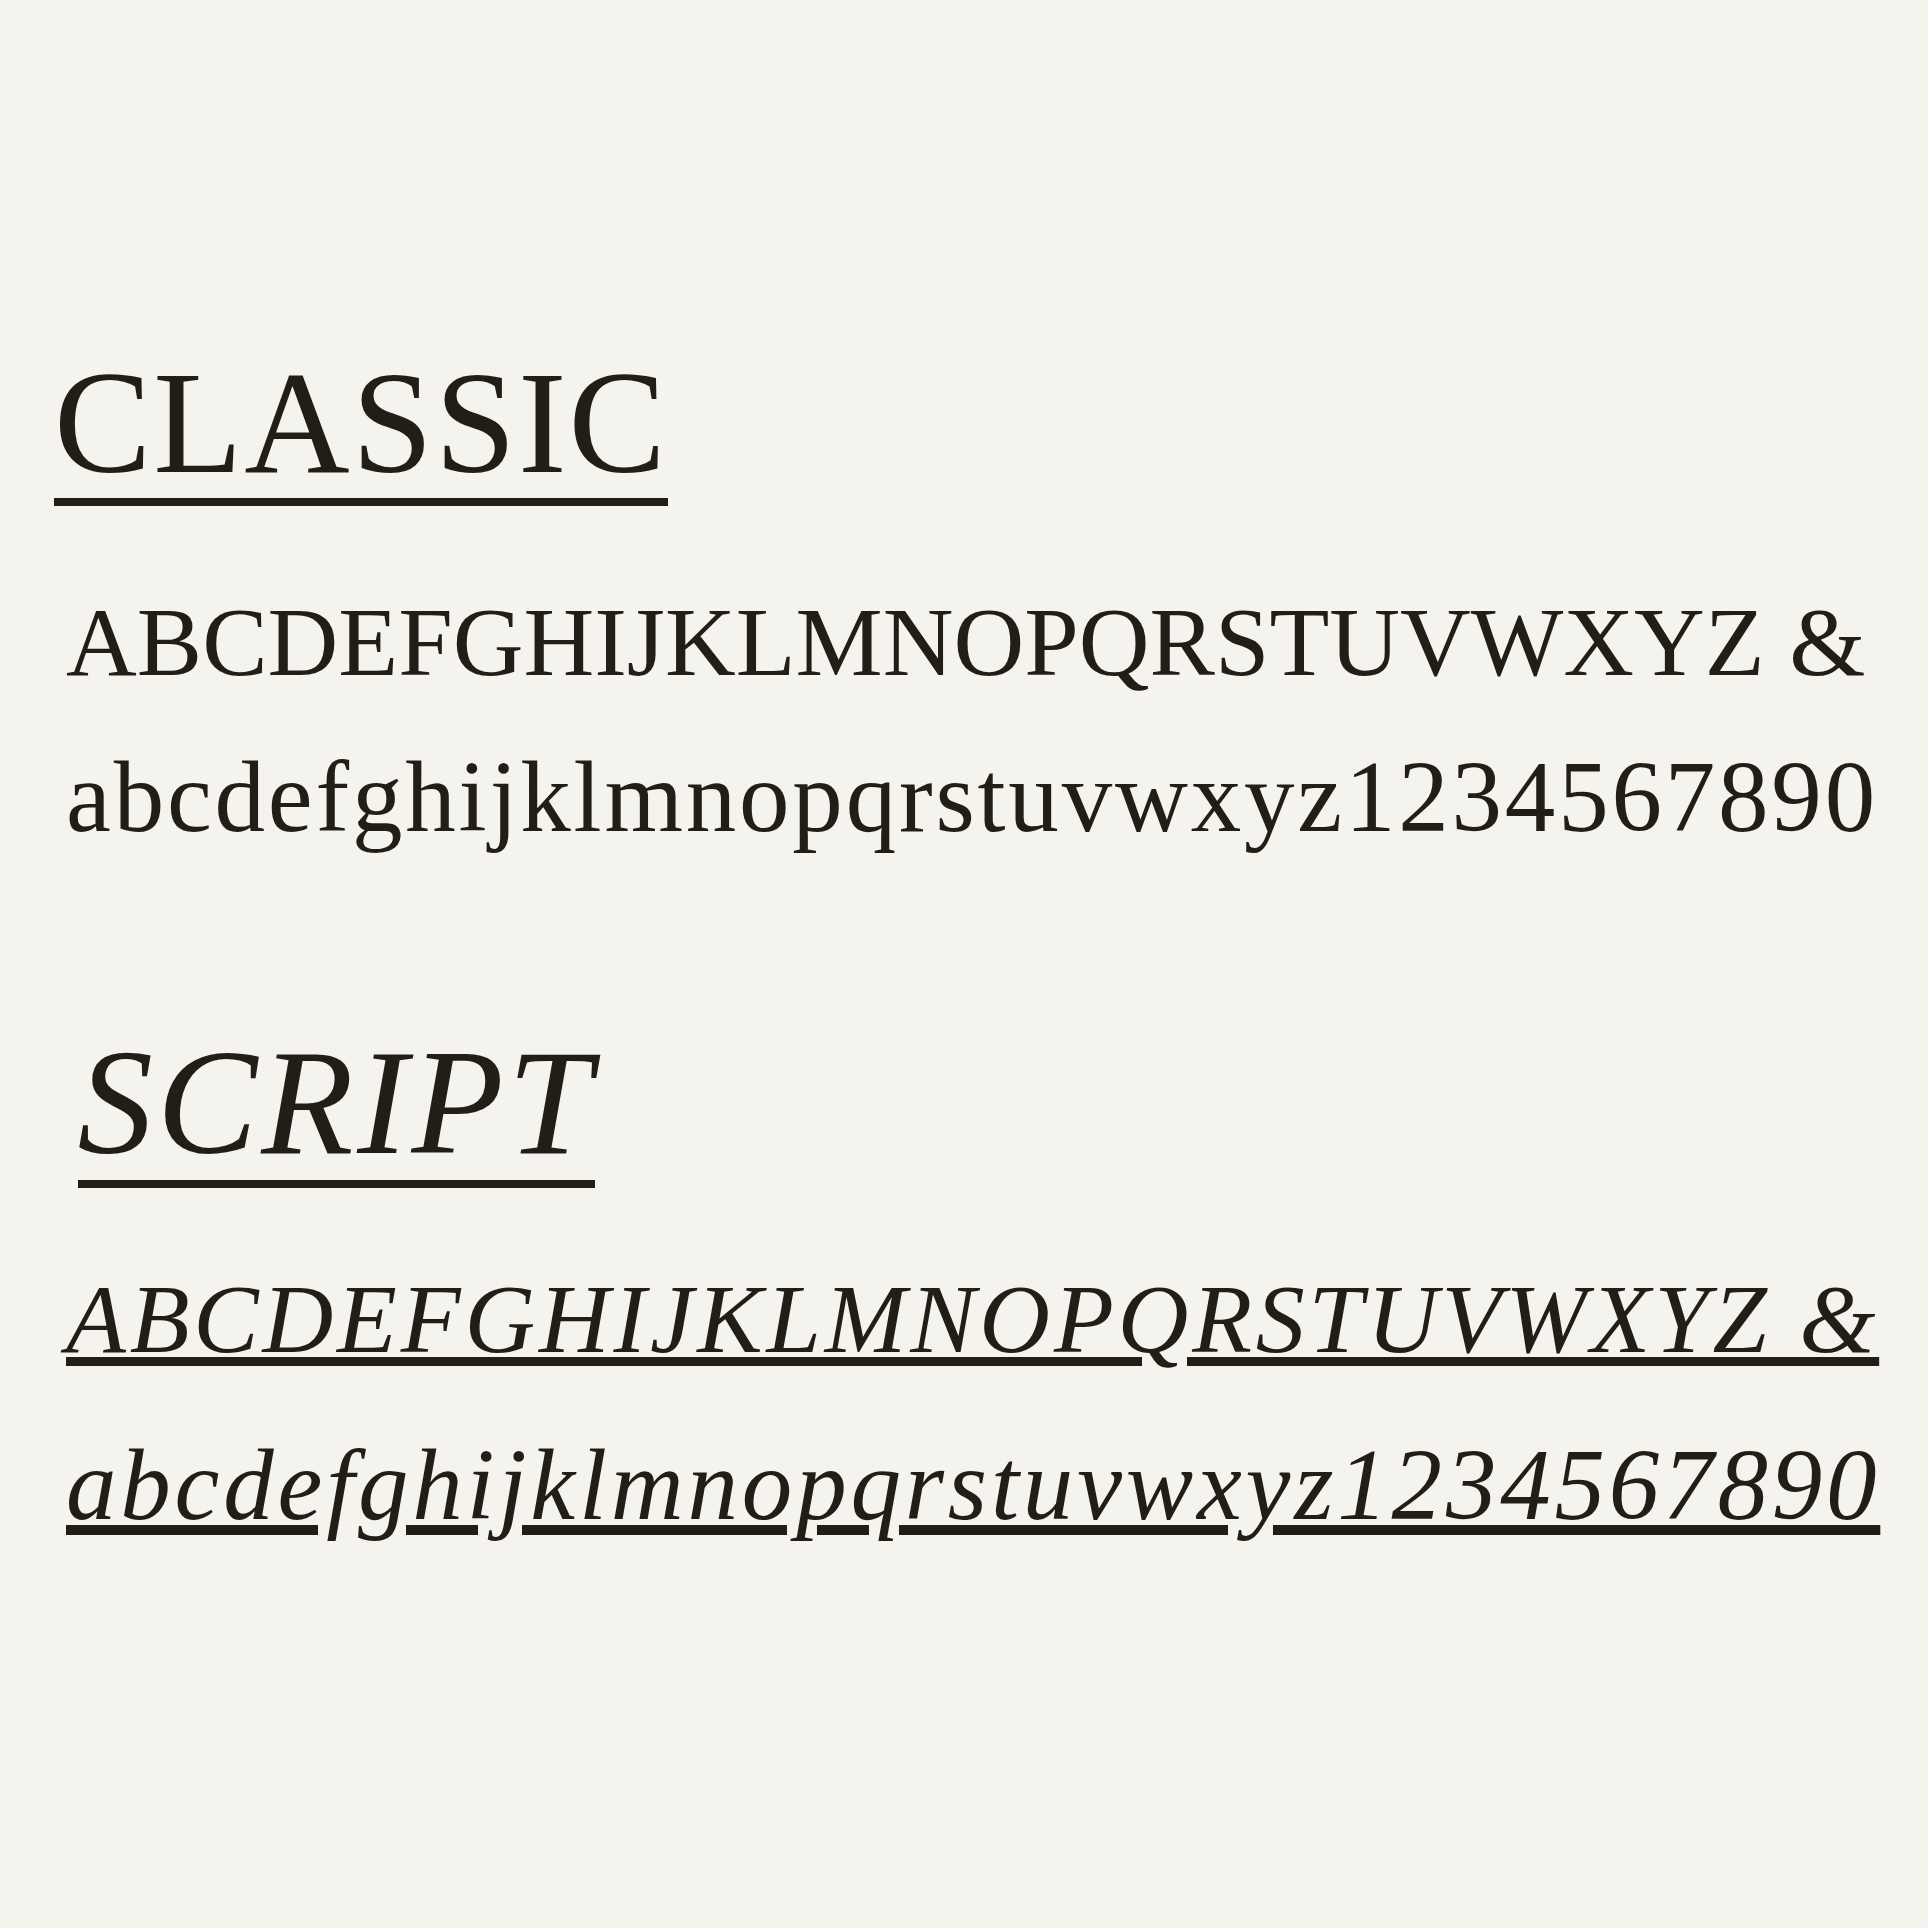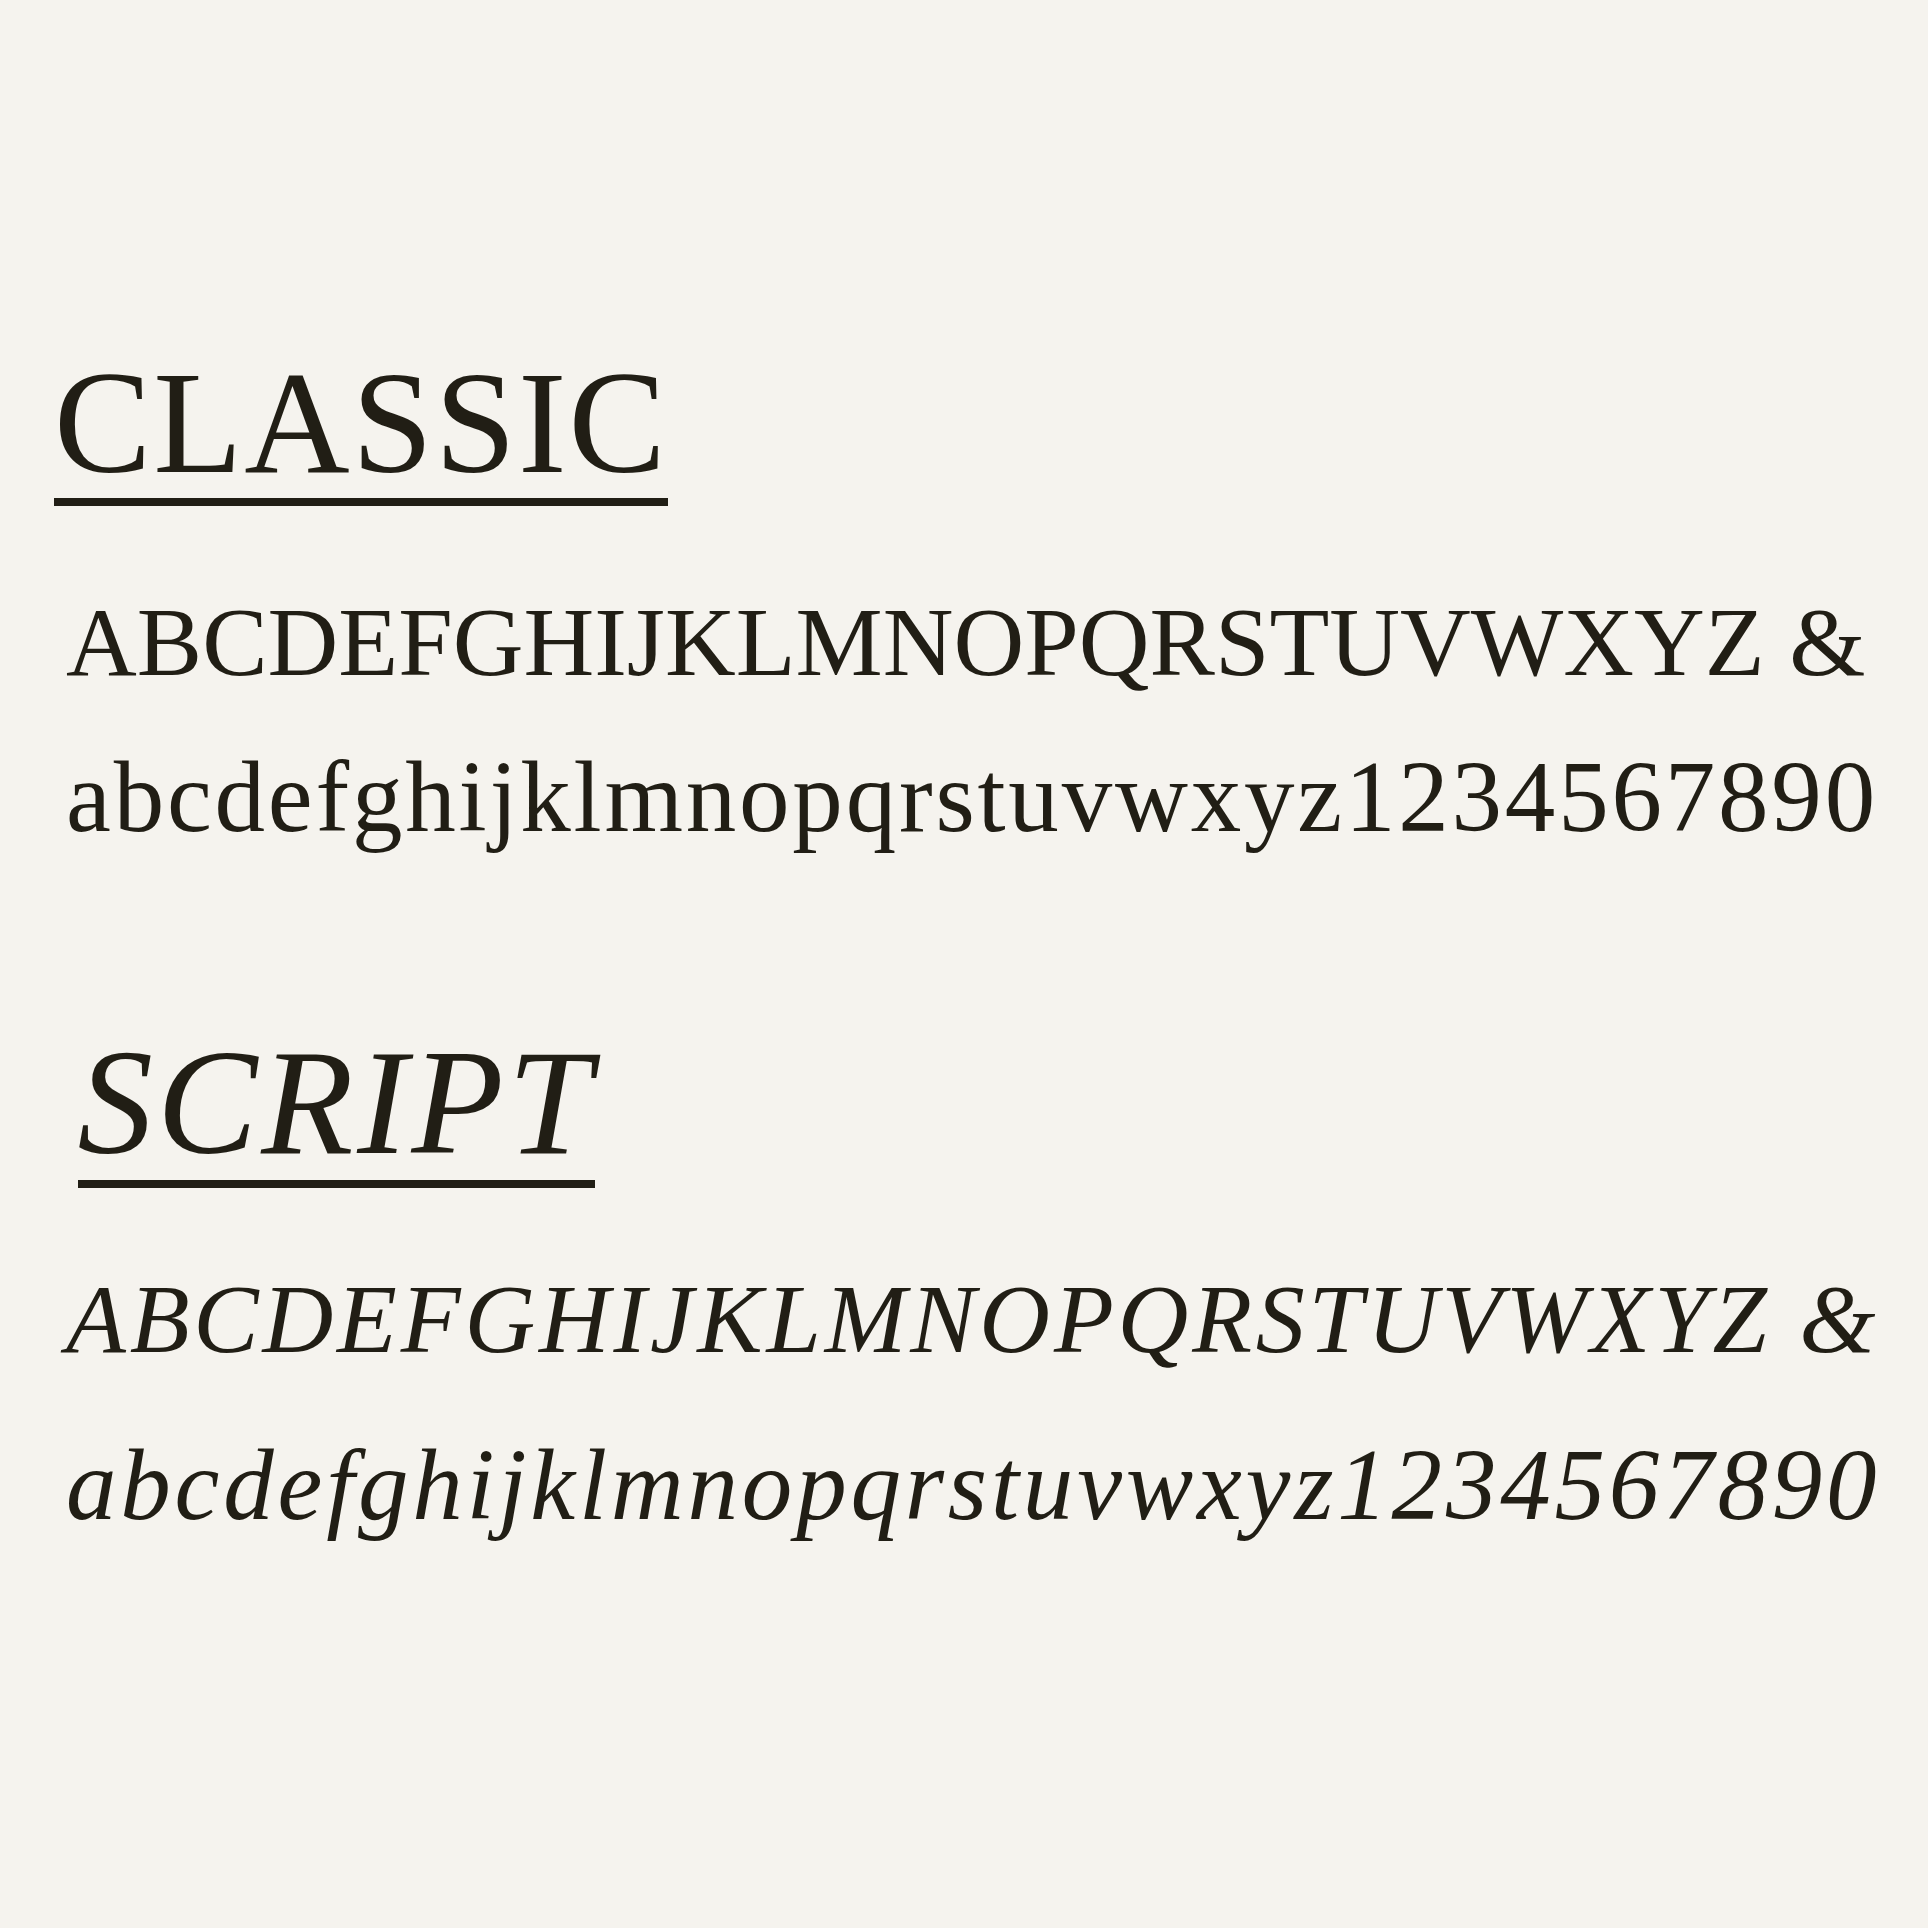--- a/index.html
+++ b/index.html
@@ -55,20 +55,21 @@
     font-size: 98px;
   }
   .section-classic .lowercase-line {
     margin-top: 56px;
     font-size: 101px;
     letter-spacing: 2.8px;
   }
   
   .section-script {
     font-style: italic;
+    text-decoration: underline;
   }
   .section-script .heading-wrap {
     margin-left: 23.5px;
   }
   .section-script .heading {
     margin-top: 167px;
     font-size: 151px;
     letter-spacing: 3.8px;
   }
   .section-script .uppercase-line {

